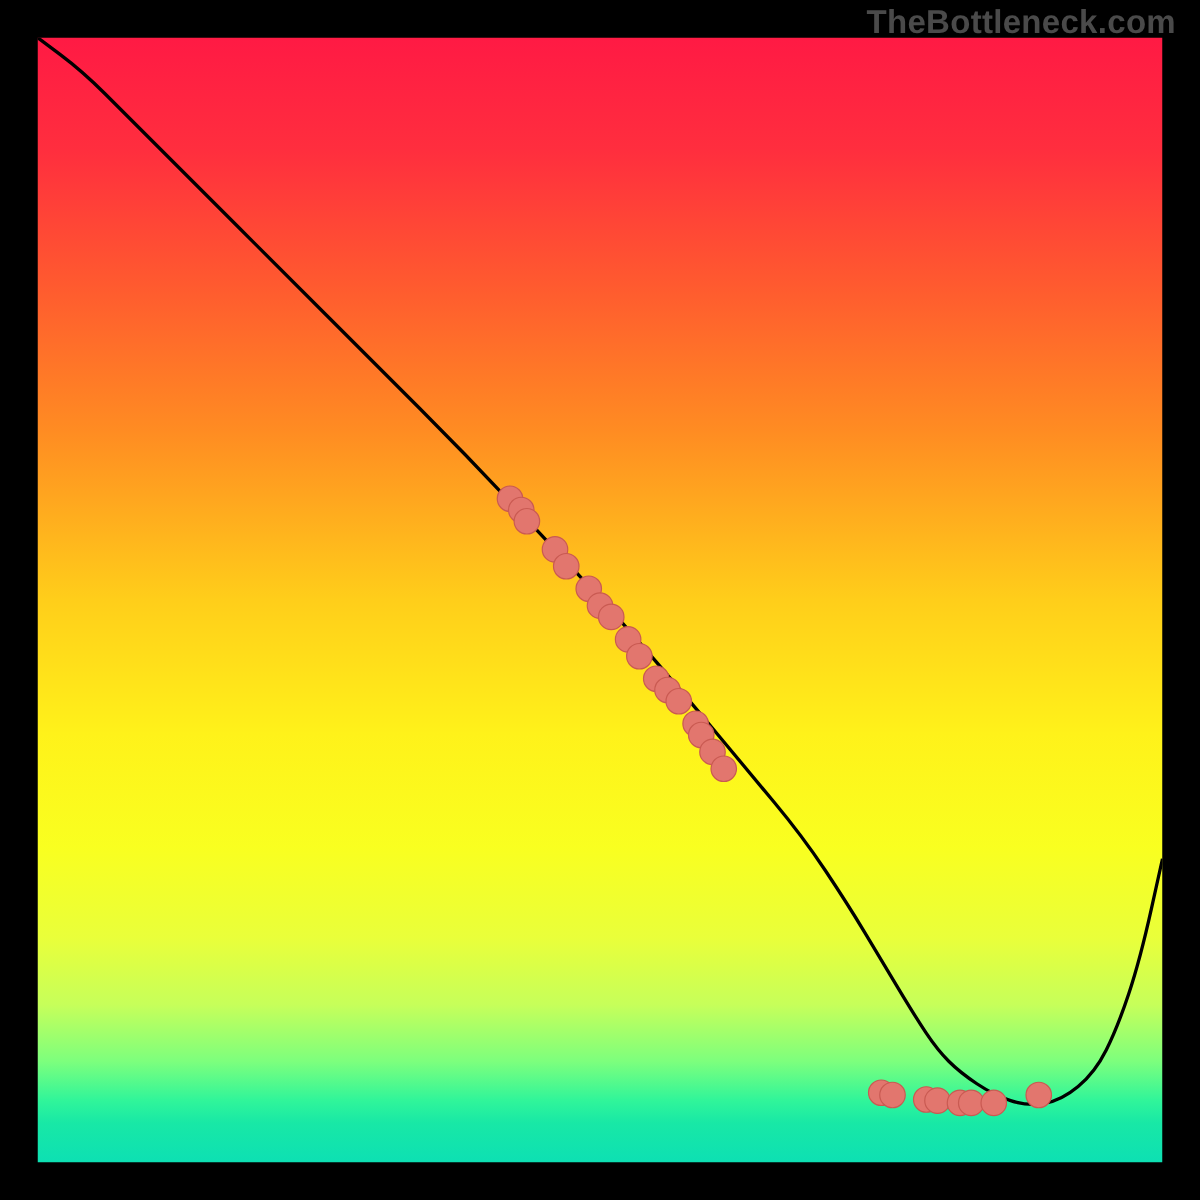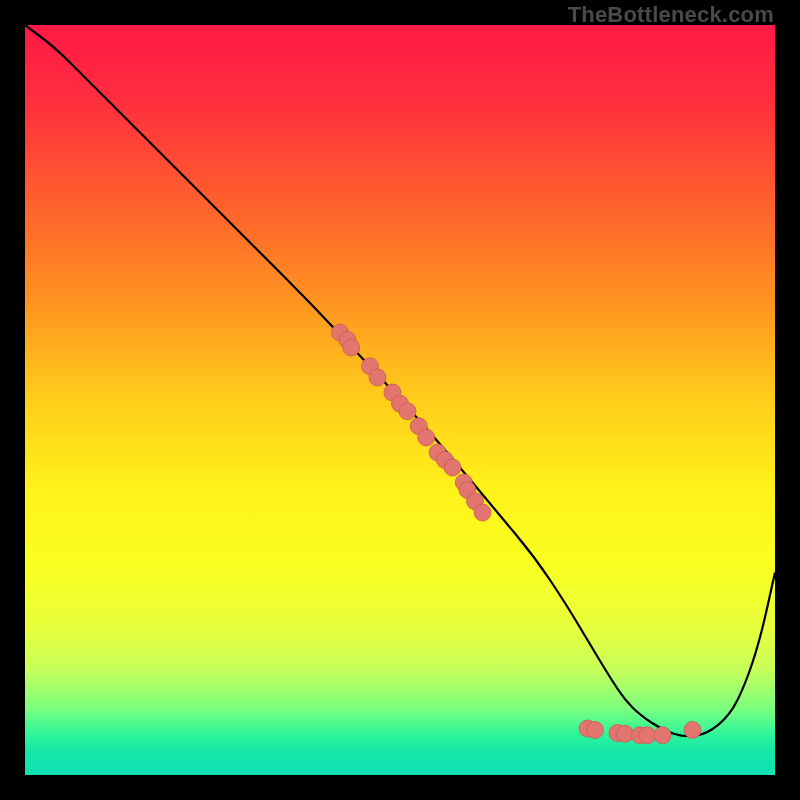--- a/index.html
+++ b/index.html
@@ -13,21 +13,21 @@
   }
   .stage {
     position: relative;
     width: 800px;
     height: 800px;
     background: #000;
   }
   .watermark {
     position: absolute;
     top: 2px;
-    right: 26px;
+    right: 16px;
     color: #4a4a4a;
     font-size: 22px;
     font-weight: 600;
     letter-spacing: 0.2px;
     z-index: 50;
     user-select: none;
   }
   .plot-wrap {
     position: absolute;
     left: 25px;

